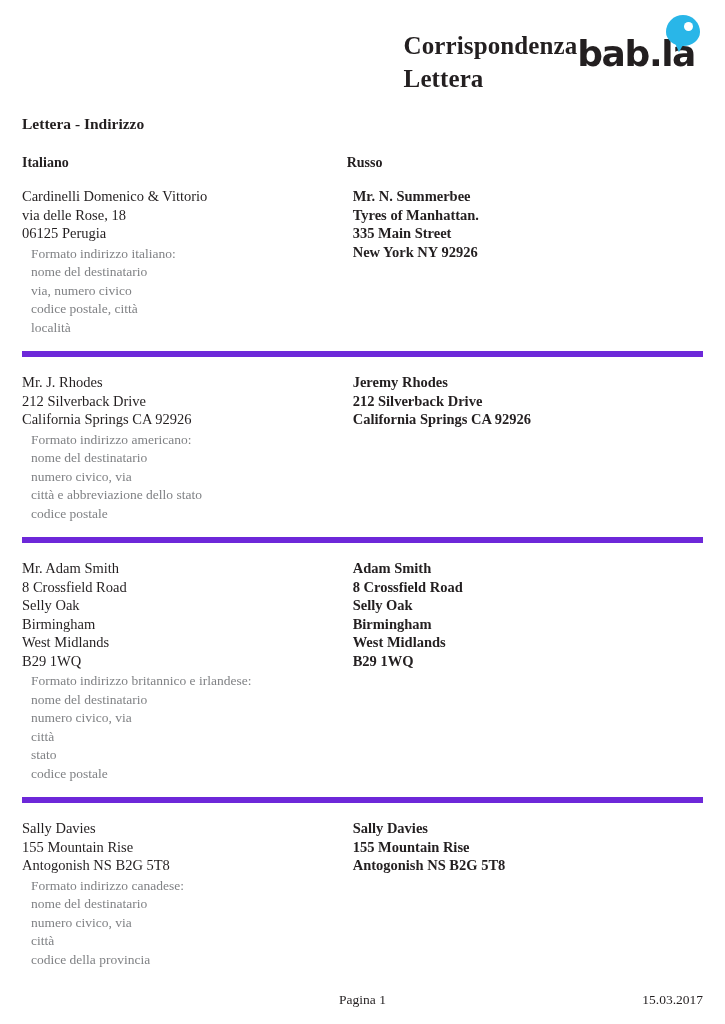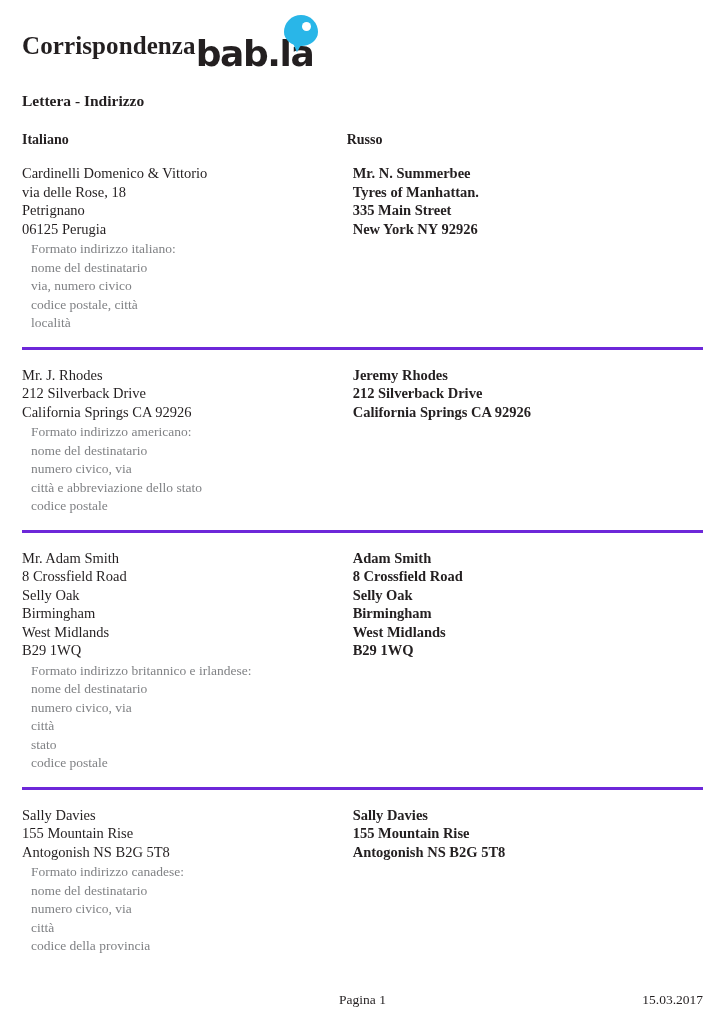--- a/index.html
+++ b/index.html
@@ -19,21 +19,21 @@
     position: relative;
     width: 725px;
     height: 1024px;
     box-sizing: border-box;
     padding: 0 22px;
   }
   
   .header {
     display: flex;
     align-items: flex-start;
-    justify-content: flex-start;
+    justify-content: flex-end;
     padding-top: 30px;
   }
   .doc-title {
     font-family: "Liberation Serif", serif;
     font-weight: bold;
     font-size: 25px;
     line-height: 1.30;
     color: #231f20;
     letter-spacing: 0.1px;
   }
@@ -99,21 +99,21 @@
     font-weight: bold;
     font-size: 14px;
     color: #231f20;
   }
   
   .entry {
     display: flex;
     padding-top: 16px;
   }
   .entry.sep {
-    border-top: 3px solid #6d28d9;
+    border-top: 6px solid #6d28d9;
     margin-top: 14px;
     justify-content: space-between;
   }
   .addr-line {
     font-family: "Liberation Serif", serif;
     font-size: 14.5px;
     line-height: 18.5px;
     color: #231f20;
     white-space: pre;
   }
@@ -156,20 +156,21 @@
   }
 </style>
 </head>
 <body>
 
 <div class="page">
 
   <div class="header">
     <div class="doc-title">
       <span>Corrispondenza</span>
+      <span class="line2">Lettera</span>
     </div>
     <div class="logo">
       <span>bab.la</span>
       <span class="bubble">
         <span class="bubble-dot"></span>
       </span>
     </div>
   </div>
 
   <div class="section-title">Lettera - Indirizzo</div>
@@ -180,21 +181,20 @@
     </div>
     <div class="col-right">
       <div class="lang-head">Russo</div>
     </div>
   </div>
 
   <div class="entry">
     <div class="col-left">
       <div class="addr-line">Cardinelli Domenico &amp; Vittorio</div>
       <div class="addr-line">via delle Rose, 18</div>
-      <div class="addr-line">Petrignano</div>
       <div class="addr-line">06125 Perugia</div>
       <div class="notes">
         <div class="note-line">Formato indirizzo italiano:</div>
         <div class="note-line">nome del destinatario</div>
         <div class="note-line">via, numero civico</div>
         <div class="note-line">codice postale, città</div>
         <div class="note-line">località</div>
       </div>
     </div>
     <div class="col-right">

